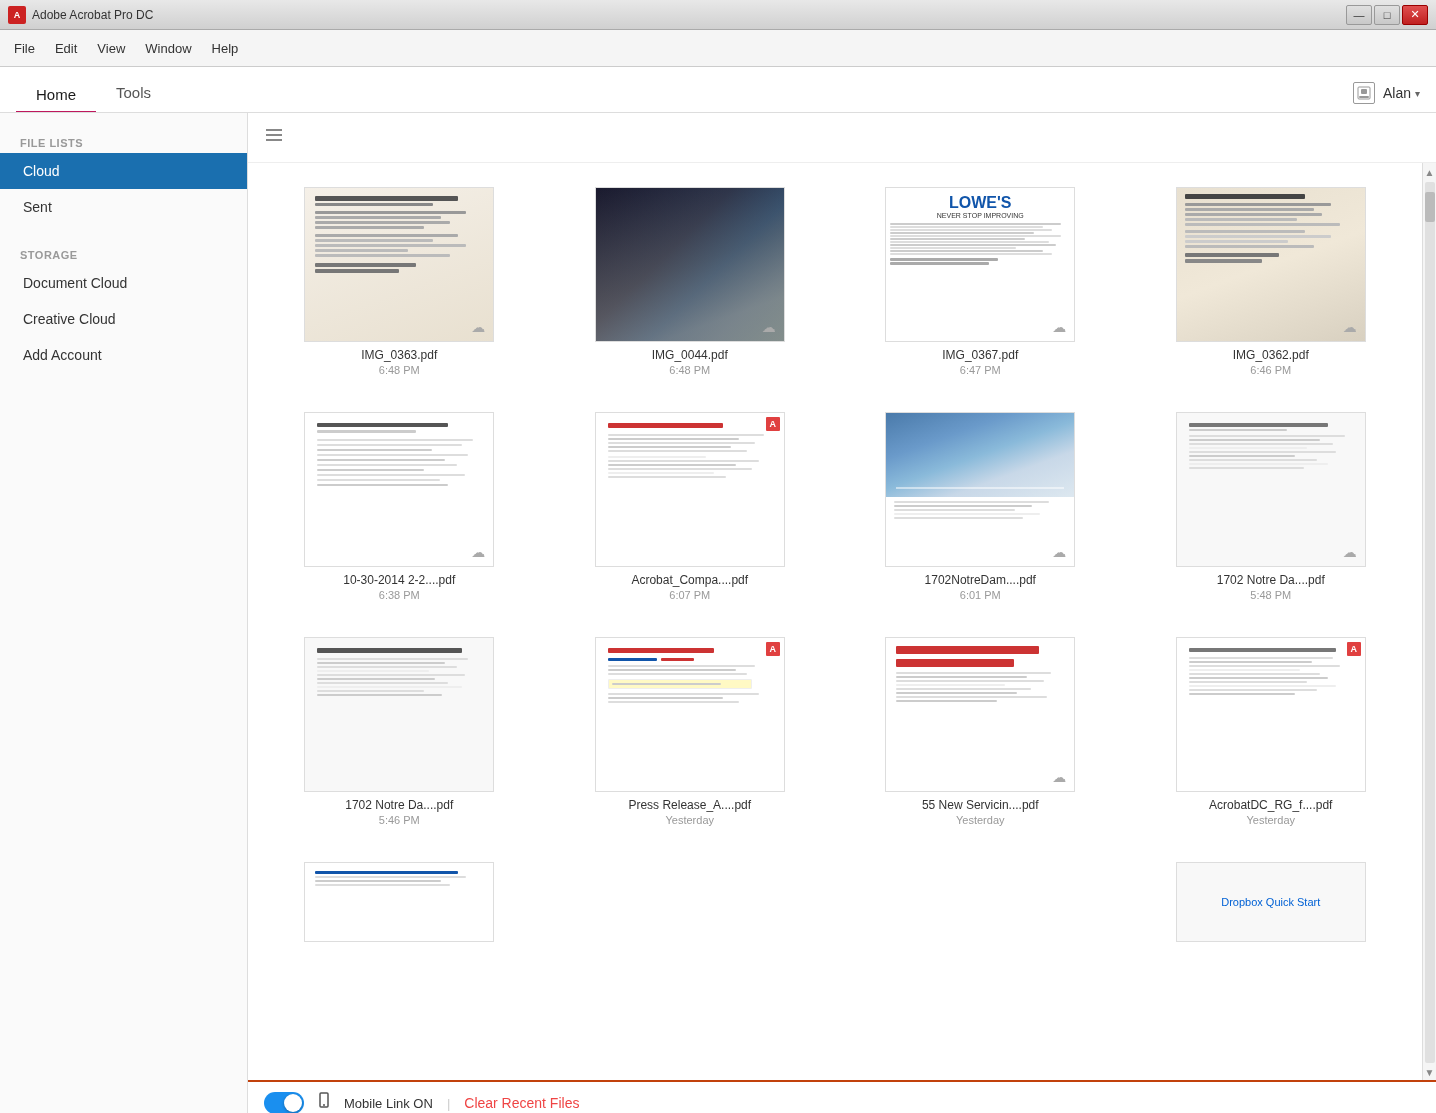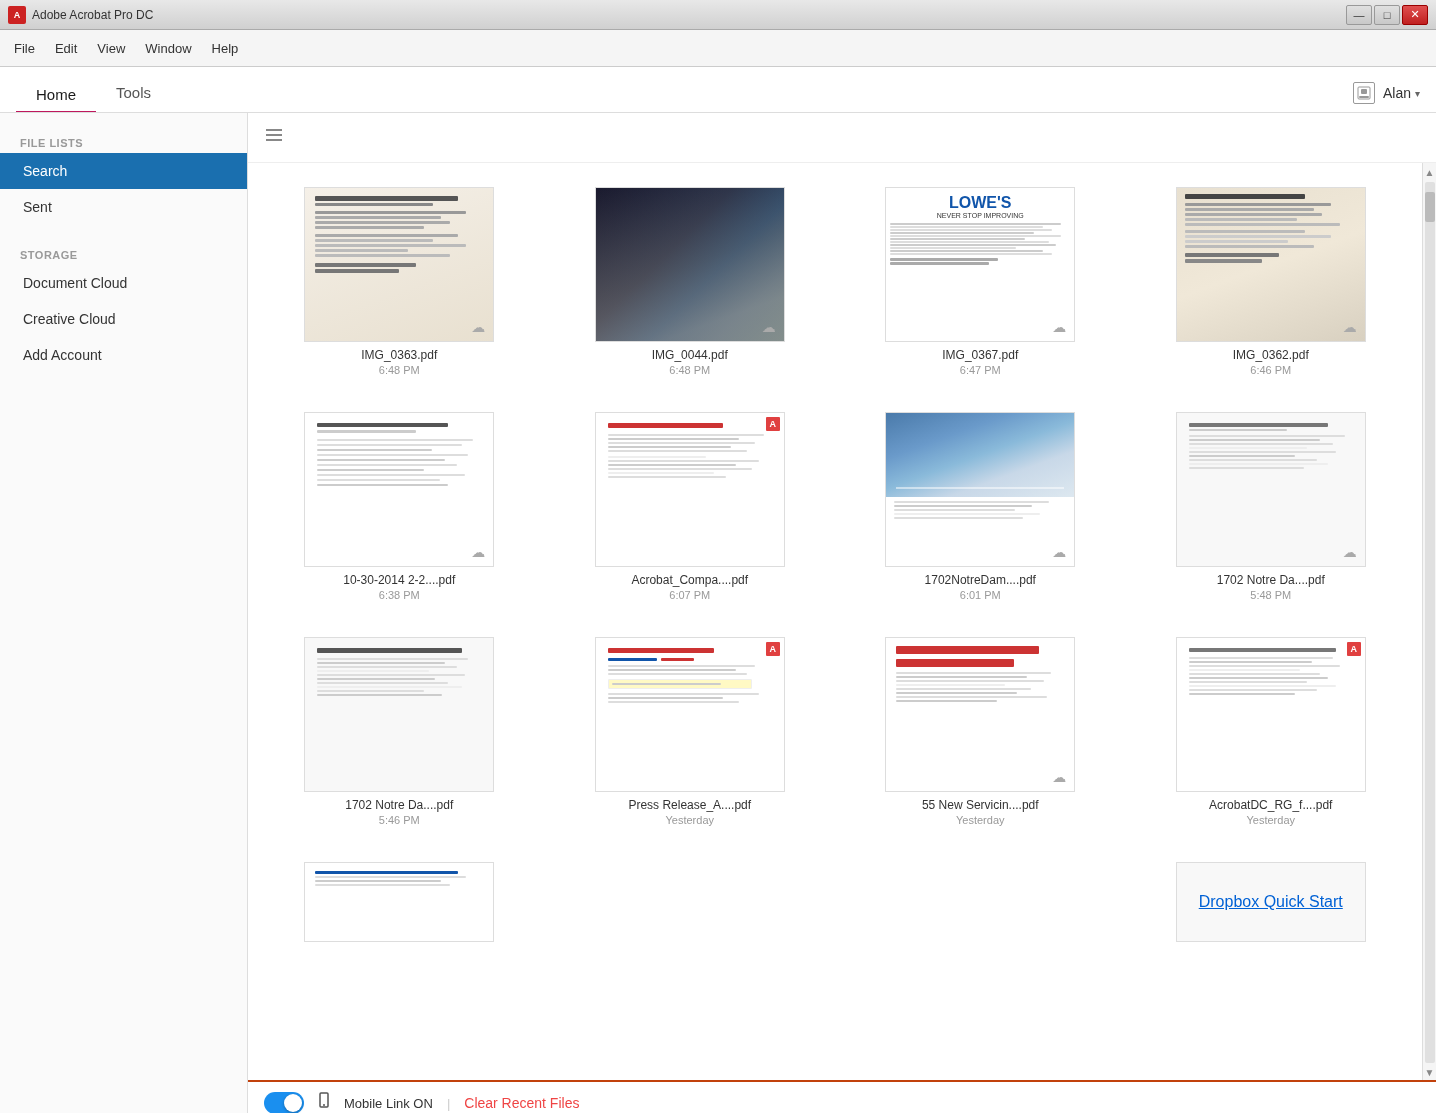--- a/index.html
+++ b/index.html
@@ -290,21 +290,21 @@
       <span>Alan</span>
       <span style="font-size:10px; color:#666;">▾</span>
     </div>
   </div>
 </div>
 
 <div class="main-layout">
 
   <div class="sidebar">
     <div class="sidebar-section-label">FILE LISTS</div>
-    <div class="sidebar-item active">Search</div>
+    <div class="sidebar-item active">Cloud</div>
     <div class="sidebar-item">Sent</div>
 
     <div class="sidebar-section-label" style="margin-top:16px;">STORAGE</div>
     <div class="sidebar-item">Document Cloud</div>
     <div class="sidebar-item">Creative Cloud</div>
     <div class="sidebar-item">Add Account</div>
   </div>
 
   <div class="content-area">
 
@@ -585,21 +585,21 @@
               </div>
             </div>
           </div>
 
           <div></div>
           <div></div>
 
           <div class="file-item">
             <div class="file-thumb" style="height:80px;border:1px solid #ddd;">
               <div style="width:100%;height:100%;background:#f8f8f8;display:flex;flex-direction:column;align-items:center;justify-content:center;">
-                <div style="color:#0061d5;font-size:16px;text-align:center;padding:4px;text-decoration:underline;">Dropbox Quick Start</div>
+                <div style="color:#0061d5;font-size:11px;text-align:center;padding:4px;">Dropbox Quick Start</div>
               </div>
             </div>
           </div>
 
         </div>
       </div>
 
       <div class="scrollbar-area">
         <div class="scrollbar-arrow">▲</div>
         <div class="scrollbar-thumb-area">

